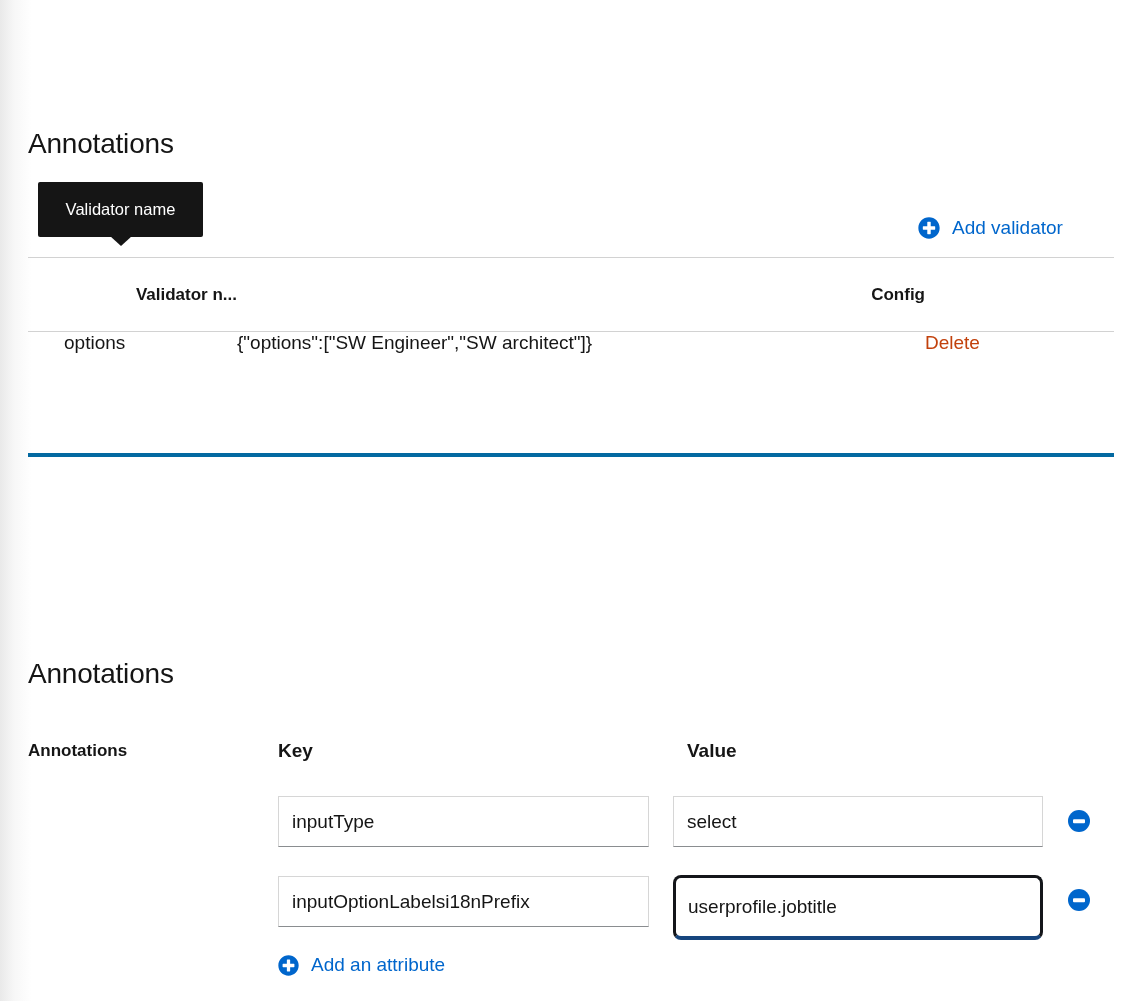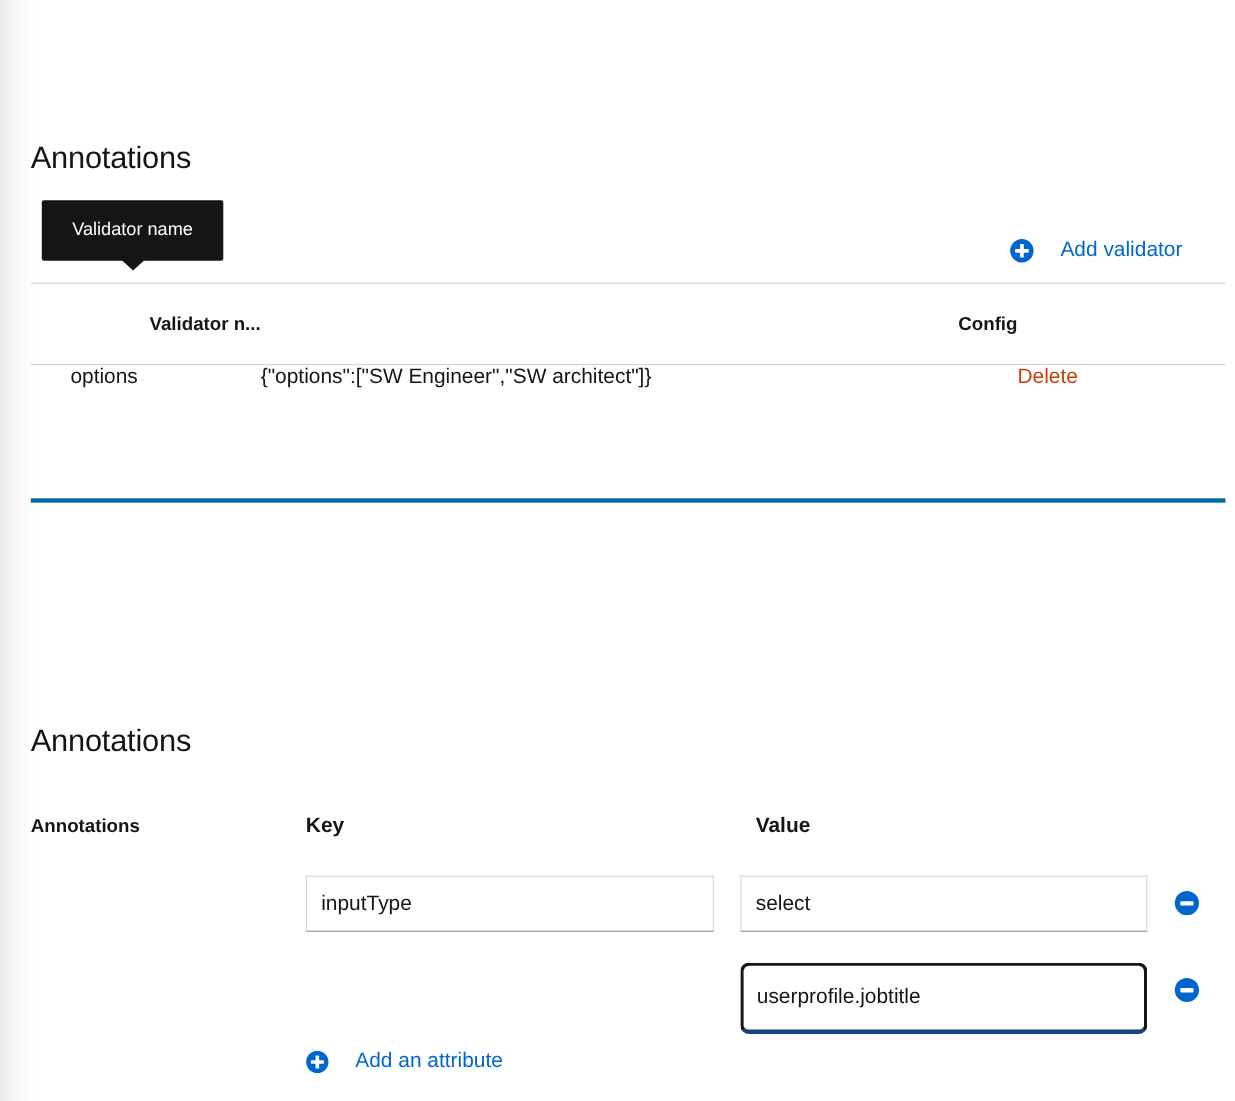--- a/index.html
+++ b/index.html
@@ -37,21 +37,21 @@
   }
   .tooltip .arrow {
     position: absolute; left: 50%; bottom: -9px; transform: translateX(-50%);
     width: 0; height: 0;
     border-left: 11px solid transparent;
     border-right: 11px solid transparent;
     border-top: 10px solid #151515;
   }
 
   .link-btn {
-    position: absolute; display: inline-flex; align-items: center; gap: 24px;
+    position: absolute; display: inline-flex; align-items: center; gap: 12px;
     background: none; border: none; padding: 0; cursor: pointer;
     color: #0066cc; font-size: 19px; font-family: "Liberation Sans", sans-serif;
   }
   .link-btn svg { display: block; }
   #add-validator { left: 918px; top: 217px; }
   #add-attribute { left: 278px; top: 954px; }
 
   .inline-link {
     color: #c2410c; background: none; border: none; padding: 0; cursor: pointer;
     font-size: 19px; font-family: Liberation Sans, sans-serif;
@@ -153,20 +153,21 @@
 
   <span class="form-label">Annotations</span>
 
   <span class="kv-header" id="key-header">Key</span>
   <span class="kv-header" id="value-header">Value</span>
 
   <input type="text" class="kv-input" id="input-key-0" value="inputType" style="">
   <input type="text" class="kv-input" id="input-value-0" value="select" style="">
   <button class="minus-btn" id="minus-0" aria-label="remove"></button>
 
+  <input type="text" class="kv-input" id="input-key-1" value="inputOptionLabelsi18nPrefix" style="">
   <input type="text" class="kv-input" id="input-value-1" value="userprofile.jobtitle" style="">
   <button class="minus-btn" id="minus-1" aria-label="remove"></button>
 
   <button class="link-btn" id="add-attribute">
     <span>
       <svg width="21" height="21" viewBox="0 0 512 512" aria-hidden="true">
         <path fill="#0066cc" d="M256 8C119 8 8 119 8 256s111 248 248 248 248-111 248-248S393 8 256 8zm144 276c0 6.6-5.4 12-12 12h-92v92c0 6.6-5.4 12-12 12h-56c-6.6 0-12-5.4-12-12v-92h-92c-6.6 0-12-5.4-12-12v-56c0-6.6 5.4-12 12-12h92v-92c0-6.6 5.4-12 12-12h56c6.6 0 12 5.4 12 12v92h92c6.6 0 12 5.4 12 12v56z"></path>
       </svg>
     </span>
     <span>Add an attribute</span>

